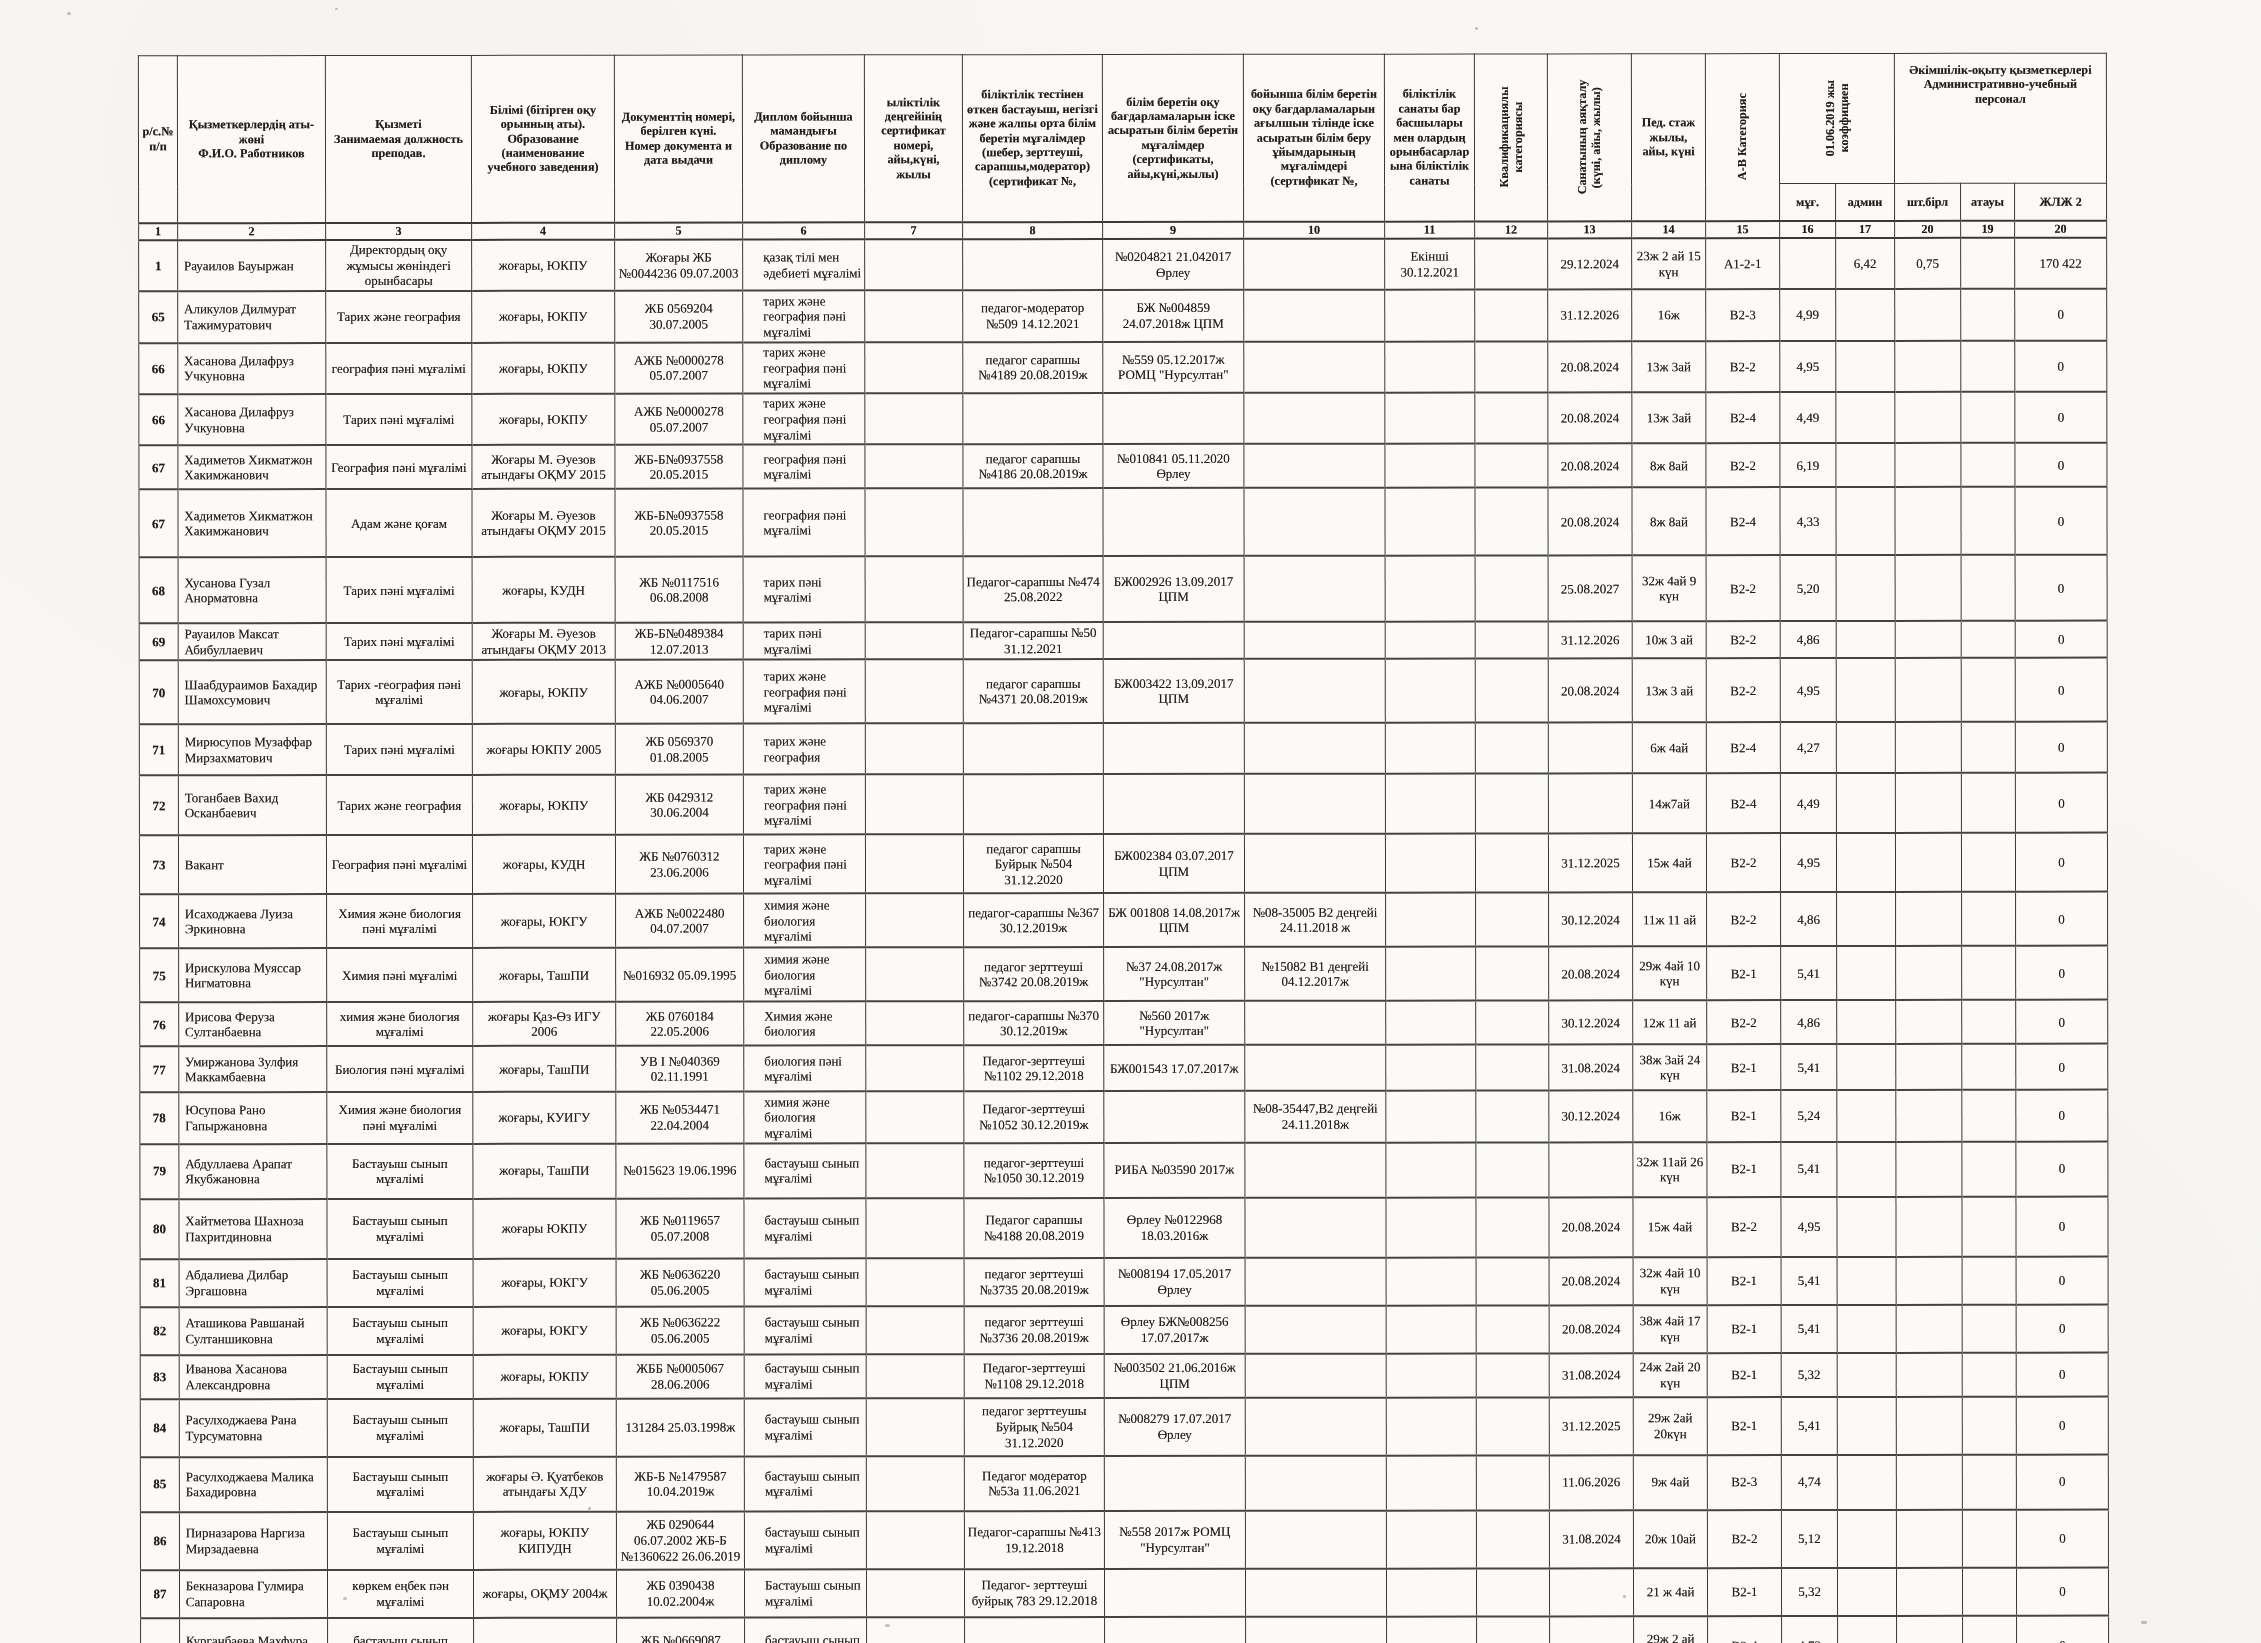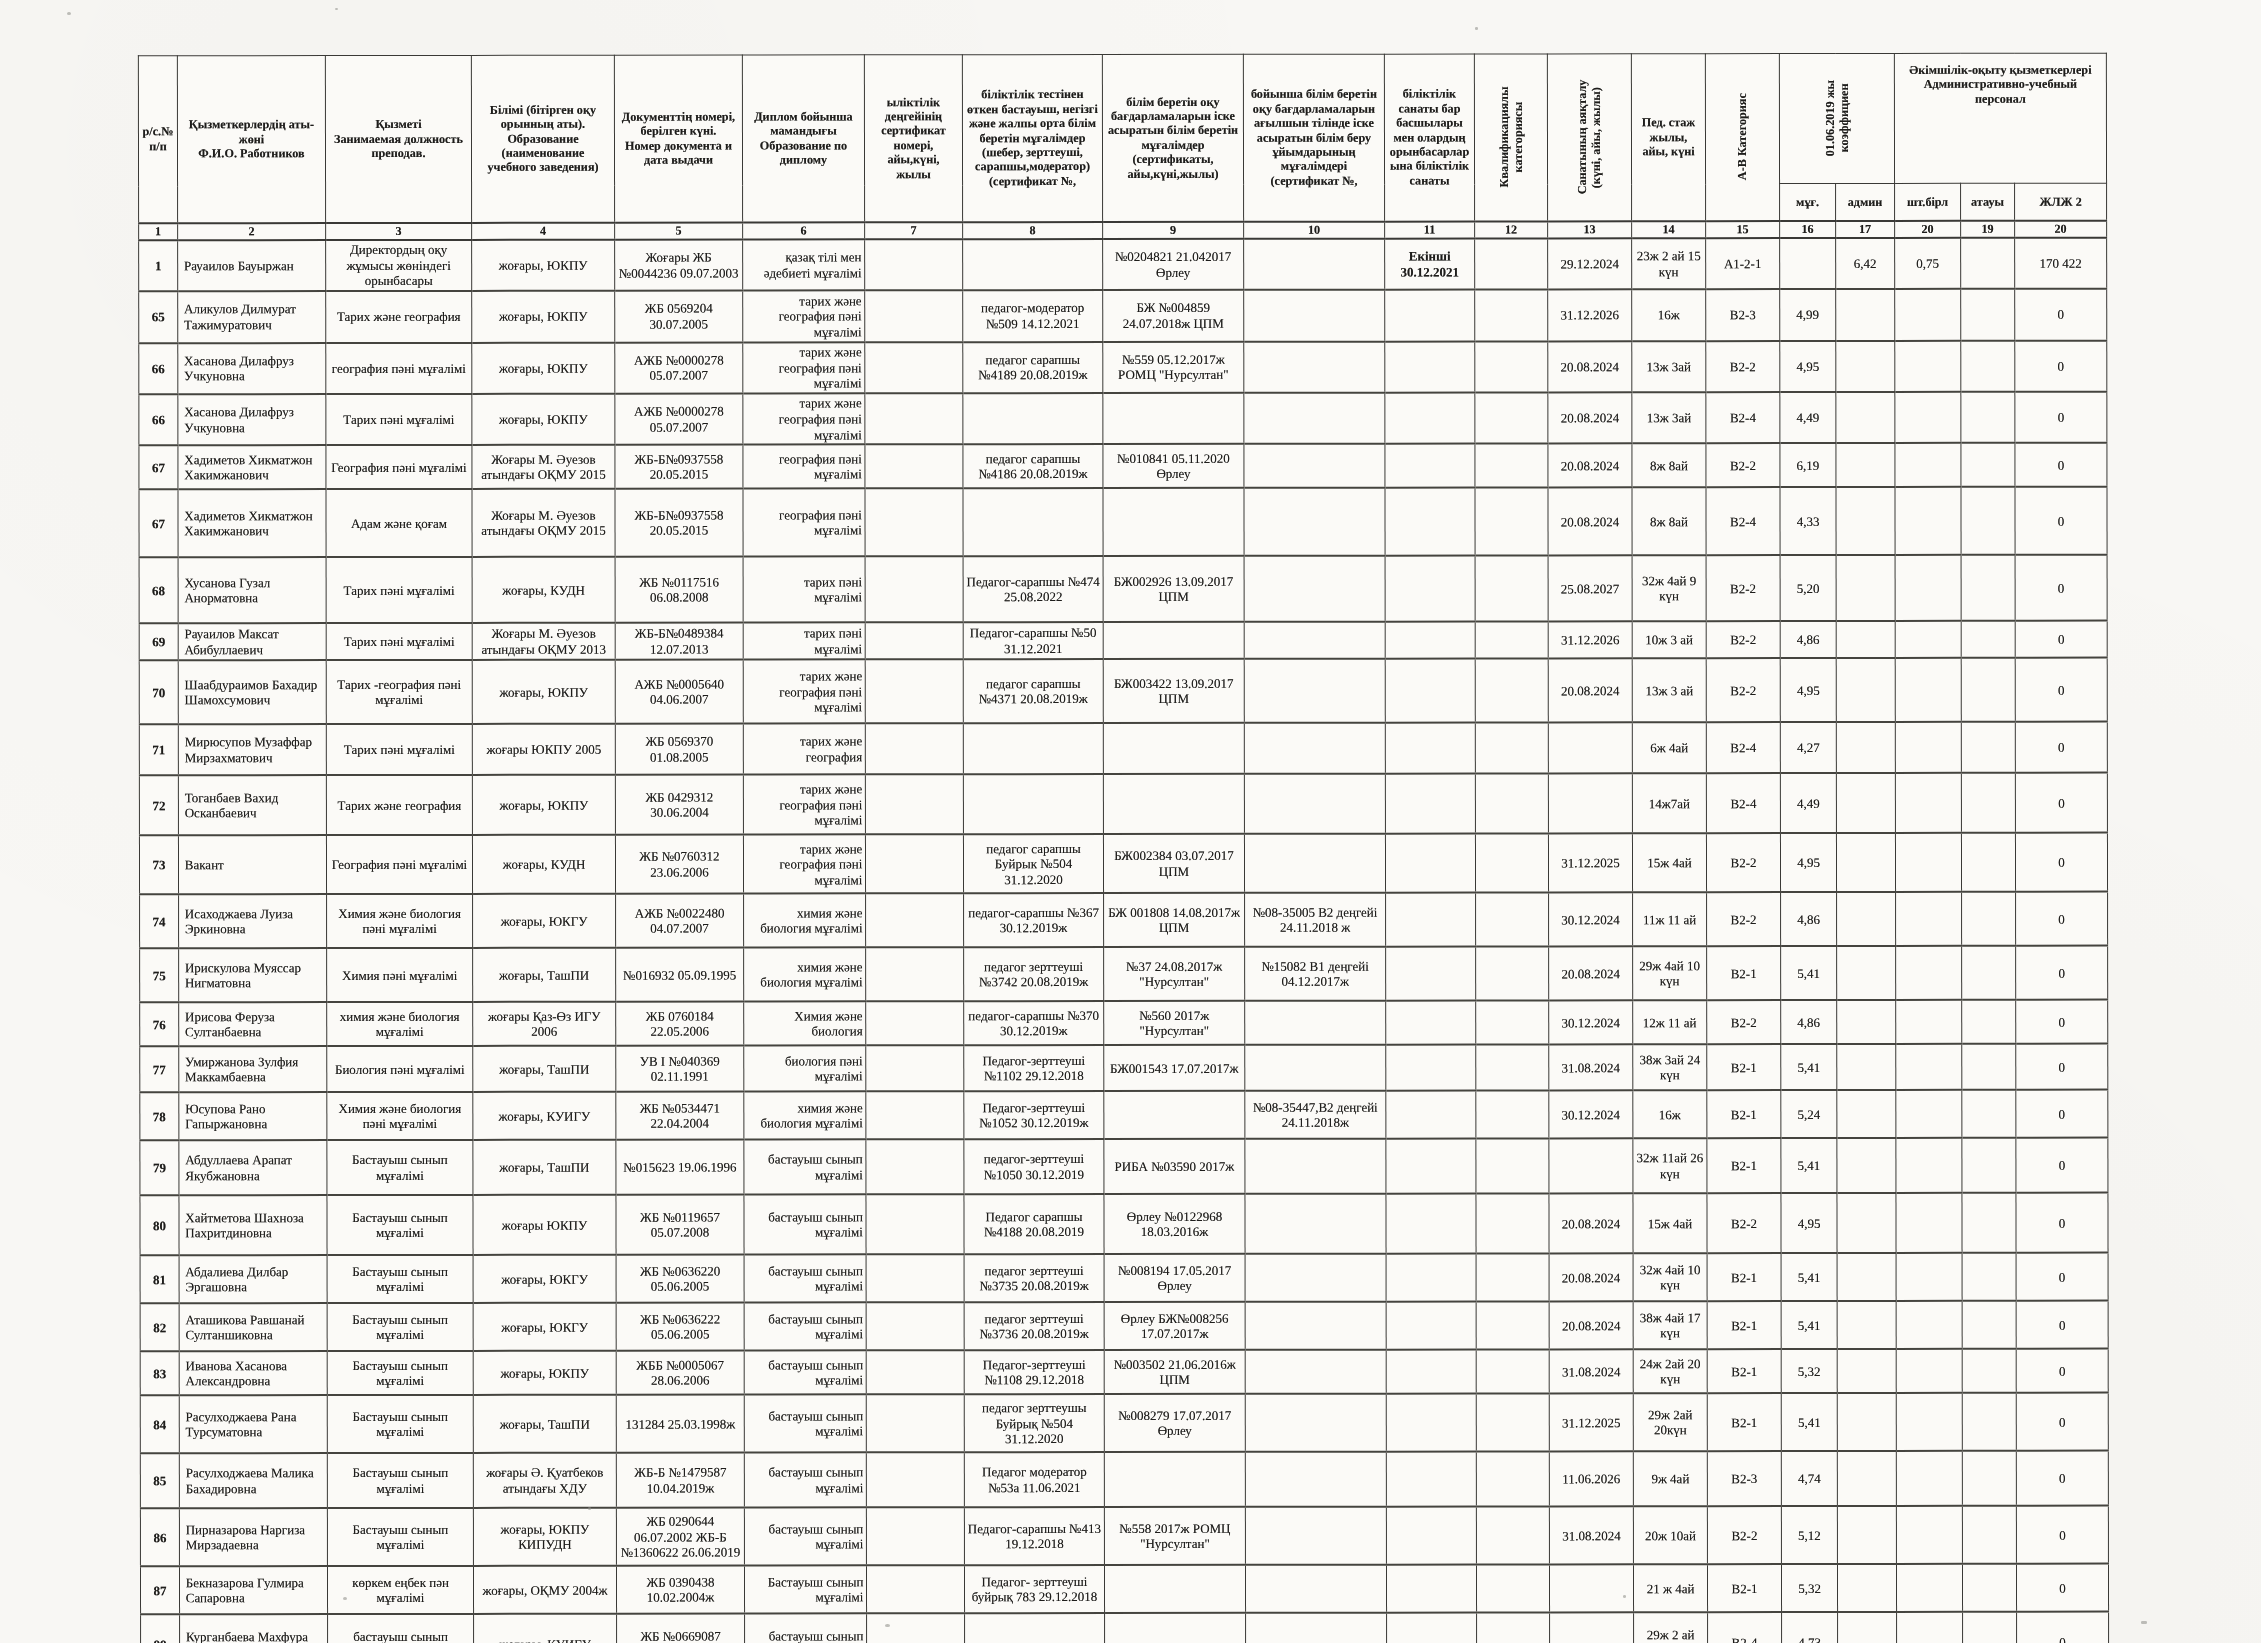--- a/index.html
+++ b/index.html
@@ -36,22 +36,22 @@
     text-shadow:0 0 0.3px rgba(20,20,20,0.55);
   }
   thead th{font-weight:bold;font-size:12.2px;line-height:1.18;vertical-align:middle;}
   thead tr.mainhdr{height:130px;}
   thead tr.subhdr{height:37px;}
   thead tr.numsrow{height:17.4px;}
   thead tr.numsrow td{font-weight:bold;font-size:12.2px;border-top:2.6px double #3a3936;border-bottom:2.6px double #3a3936;padding:0;}
   tbody td{border-top:2.6px double #45443f;border-bottom:2.6px double #45443f;}
   tbody td.c1{font-weight:bold;}
   tbody td.c2{text-align:left;padding-left:5.8px;}
-  tbody td.c6{text-align:right;padding-left:14px;}
-  td.boldcell{font-weight:bold;}
+  tbody td.c6{text-align:left;padding-left:20px;}
+  td.boldcell{font-weight:normal;}
   .rot{
     writing-mode:vertical-rl;
     transform:rotate(180deg);
     margin:0 auto;
     font-weight:bold;
     font-size:12.2px;
     line-height:1.15;
     max-height:126px;
     white-space:pre-line;
   }

